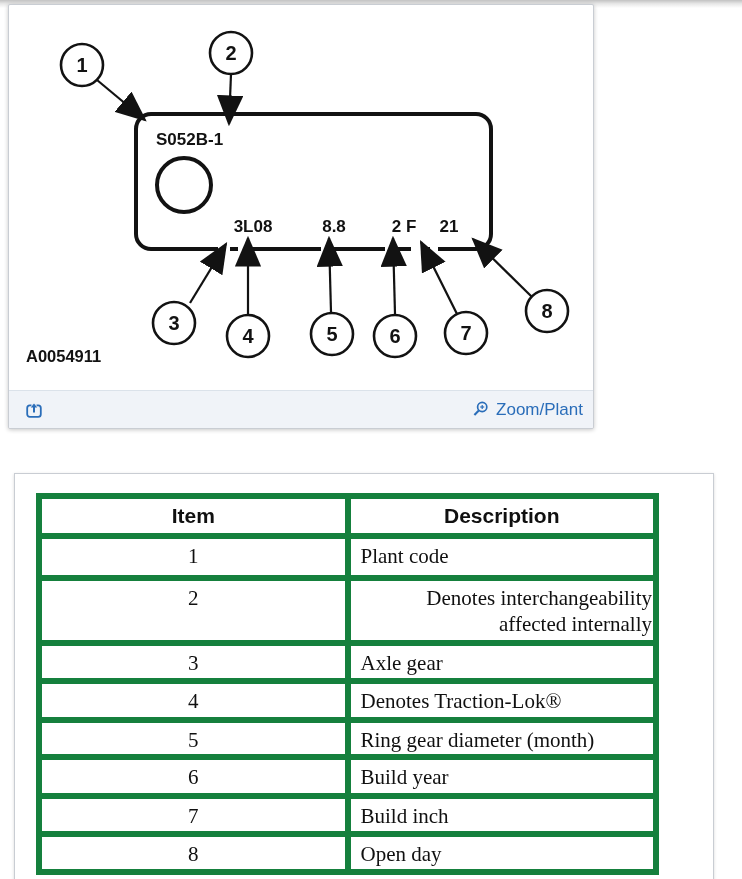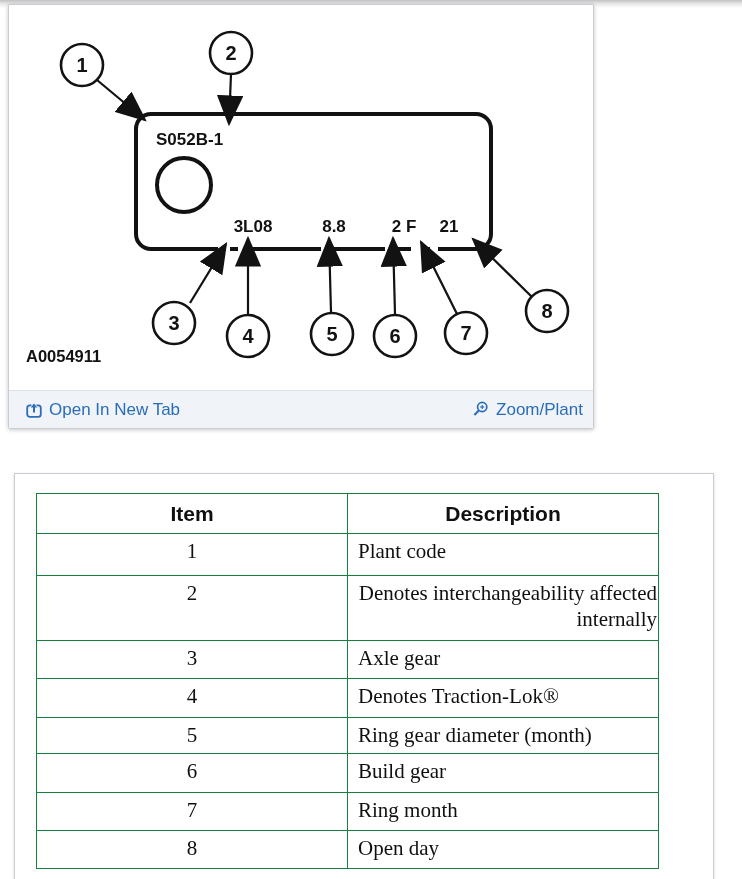--- a/index.html
+++ b/index.html
@@ -33,21 +33,21 @@
   .panel-table{
     position:absolute;left:14px;top:473px;width:700px;height:420px;
     background:#fff;border:1px solid #c9cdd3;
     box-shadow:0 1px 3px rgba(0,0,0,.15);box-sizing:border-box;
   }
   table.spec{
     border-collapse:collapse;table-layout:fixed;
     margin:19px 0 0 21px;width:623px;color:#101010;
   }
   table.spec th,table.spec td{
-    border:1px solid #15803d;vertical-align:top;box-sizing:border-box;
+    border:6px solid #15803d;vertical-align:top;box-sizing:border-box;
   }
   table.spec th{
     font-family:"Liberation Sans",sans-serif;font-weight:bold;
     font-size:21px;text-align:center;vertical-align:middle;padding:2px 0;
   }
   table.spec td{
     font-family:"Liberation Serif",serif;font-size:21px;line-height:1.25;
     padding-top:4px;
   }
   td.item-cell{text-align:center;width:163px;}
@@ -142,21 +142,20 @@
 
   <div class="viewer-footer">
     <a class="footer-link">
       <span style="display:flex">
         <svg width="16" height="16" viewBox="0 0 16 16">
           <rect x="1.2" y="3.4" width="13.6" height="11.4" rx="2.6" fill="none" stroke="#2a6db9" stroke-width="1.8"></rect>
           <rect x="5.4" y="2.2" width="5.2" height="2.6" fill="#f0f3f8"></rect>
           <path d="M8,1.6 L11.2,5.6 L9,5.6 L9,10.6 L7,10.6 L7,5.6 L4.8,5.6 Z" fill="#2a6db9"></path>
         </svg>
       </span>
-      <span>Open In New Tab</span>
     </a>
     <a class="footer-link">
       <span style="display:flex">
         <svg width="17" height="17" viewBox="0 0 17 17">
           <circle cx="10.2" cy="6" r="4.6" fill="none" stroke="#2a6db9" stroke-width="1.7"></circle>
           <line x1="6.8" y1="9.4" x2="2.4" y2="13.9" stroke="#2a6db9" stroke-width="2.1"></line>
           <line x1="8.2" y1="6" x2="12.2" y2="6" stroke="#2a6db9" stroke-width="1.2"></line>
           <line x1="10.2" y1="4" x2="10.2" y2="8" stroke="#2a6db9" stroke-width="1.2"></line>
         </svg>
       </span>
@@ -187,25 +186,25 @@
     <tr class="r4">
       <td class="item-cell">4</td>
       <td class="desc-cell"><span class="wrap-limit">Denotes Traction-Lok®</span></td>
     </tr>
     <tr class="r5">
       <td class="item-cell">5</td>
       <td class="desc-cell"><span class="wrap-limit">Ring gear diameter (month)</span></td>
     </tr>
     <tr class="r6">
       <td class="item-cell">6</td>
-      <td class="desc-cell"><span class="wrap-limit">Build gear</span></td>
+      <td class="desc-cell"><span class="wrap-limit">Build year</span></td>
     </tr>
     <tr class="r7">
       <td class="item-cell">7</td>
-      <td class="desc-cell"><span class="wrap-limit">Ring month</span></td>
+      <td class="desc-cell"><span class="wrap-limit">Build inch</span></td>
     </tr>
     <tr class="r8">
       <td class="item-cell">8</td>
       <td class="desc-cell"><span class="wrap-limit">Open day</span></td>
     </tr>
   </tbody>
     </table>
 </div>
 
 </body></html>

